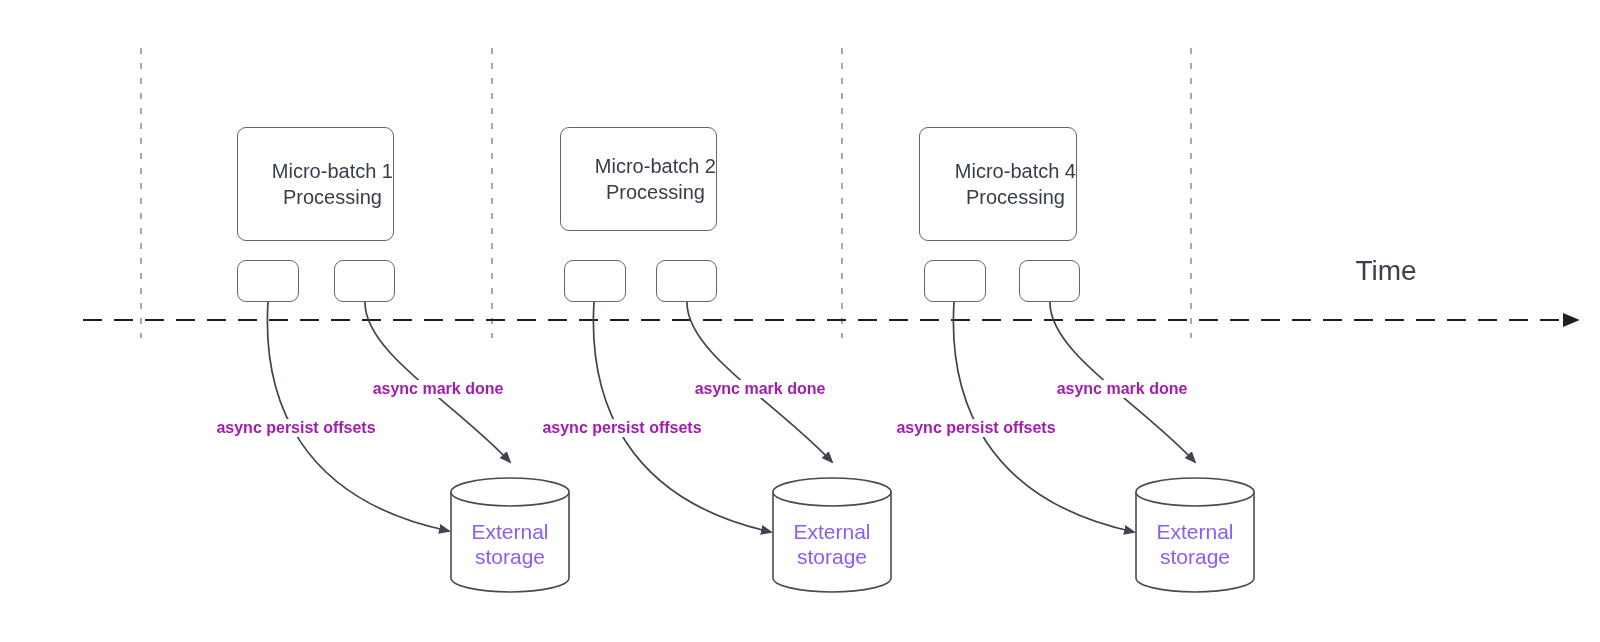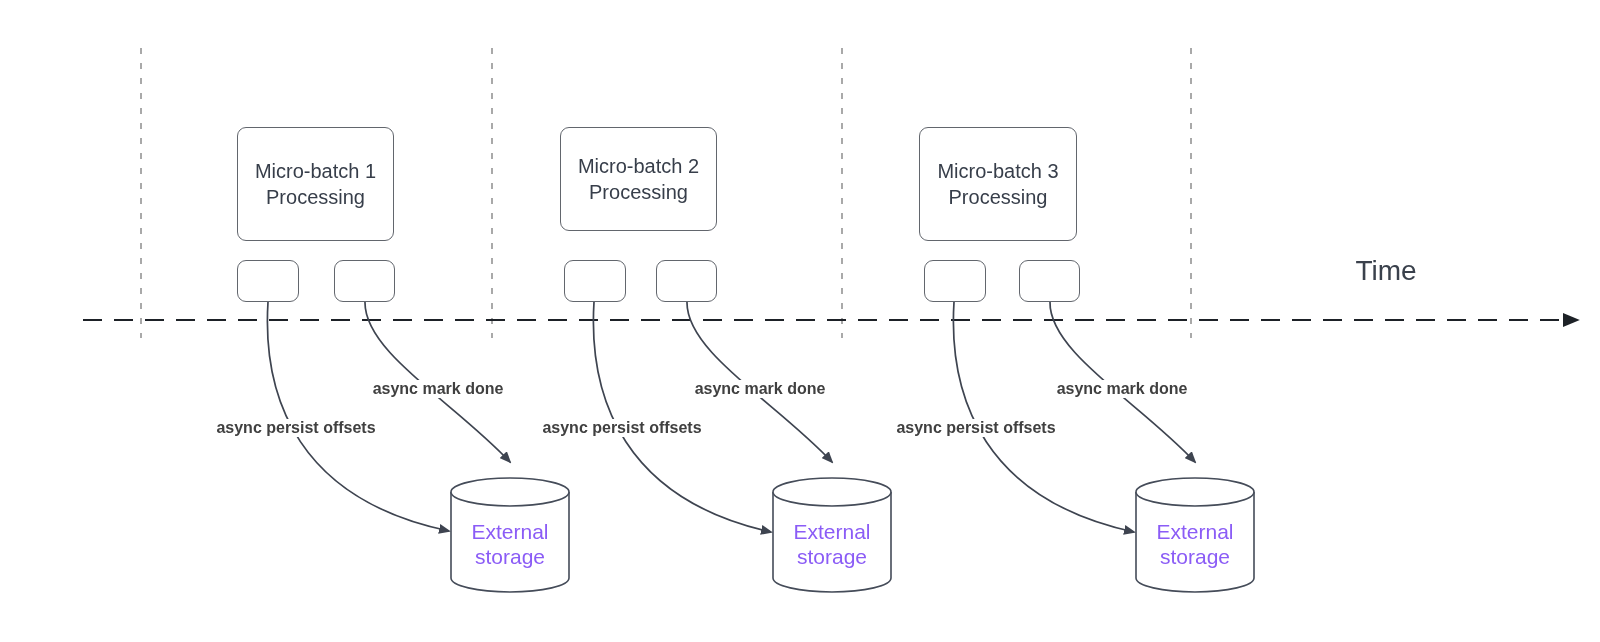--- a/index.html
+++ b/index.html
@@ -4,31 +4,31 @@
 <style>
   html,body{margin:0;padding:0;background:#fff;}
   .stage{
     position:relative;width:1600px;height:642px;background:#ffffff;
     font-family:"Liberation Sans",sans-serif;overflow:hidden;
   }
   .art{position:absolute;left:0;top:0;width:1600px;height:642px;}
   .proc-box{
     position:absolute;box-sizing:border-box;background:#fff;
     border:1.5px solid #62666d;border-radius:9px;
-    display:flex;align-items:center;justify-content:center;
+    display:flex;align-items:center;justify-content:flex-end;
     text-align:center;font-size:20px;line-height:26px;color:#373e4a;
     white-space:pre-line;
   }
   .mini-box{
     position:absolute;box-sizing:border-box;background:#fff;
     border:1.5px solid #62666d;border-radius:9px;width:62px;height:42px;
   }
   .async-label{
     position:absolute;transform:translate(-50%,-50%);
-    font-size:16px;font-weight:bold;color:#404040;background:#ffffff;
+    font-size:16px;font-weight:bold;color:#a21caf;background:#ffffff;
     padding:0 3px;white-space:nowrap;
   }
   .storage-label{
     position:absolute;transform:translate(-50%,-50%);
     font-size:21px;line-height:25px;color:#8b5cf6;text-align:center;
     white-space:pre-line;
   }
   .time-label{
     position:absolute;transform:translate(-50%,-50%);
     font-size:28px;color:#3a414c;
@@ -99,21 +99,21 @@
 Processing</span>
   </div>
   <div class="mini-box" style="left:564px;top:260px"></div>
   <div class="mini-box" style="left:656px;top:260px;width:61px"></div>
   <div class="async-label" style="left:622px;top:428px">async persist offsets</div>
   <div class="async-label" style="left:760px;top:389px">async mark done</div>
   <div class="storage-label" style="left:832px;top:544px">External
 storage</div>
 
   <div class="proc-box" style="left:919px;top:127px;width:158px;height:114px">
-    <span>Micro-batch 3
+    <span>Micro-batch 4
 Processing</span>
   </div>
   <div class="mini-box" style="left:924px;top:260px"></div>
   <div class="mini-box" style="left:1019px;top:260px;width:61px"></div>
   <div class="async-label" style="left:976px;top:428px">async persist offsets</div>
   <div class="async-label" style="left:1122px;top:389px">async mark done</div>
   <div class="storage-label" style="left:1195px;top:544px">External
 storage</div>
 
   <div class="time-label" style="left:1386px;top:271px">Time</div>

